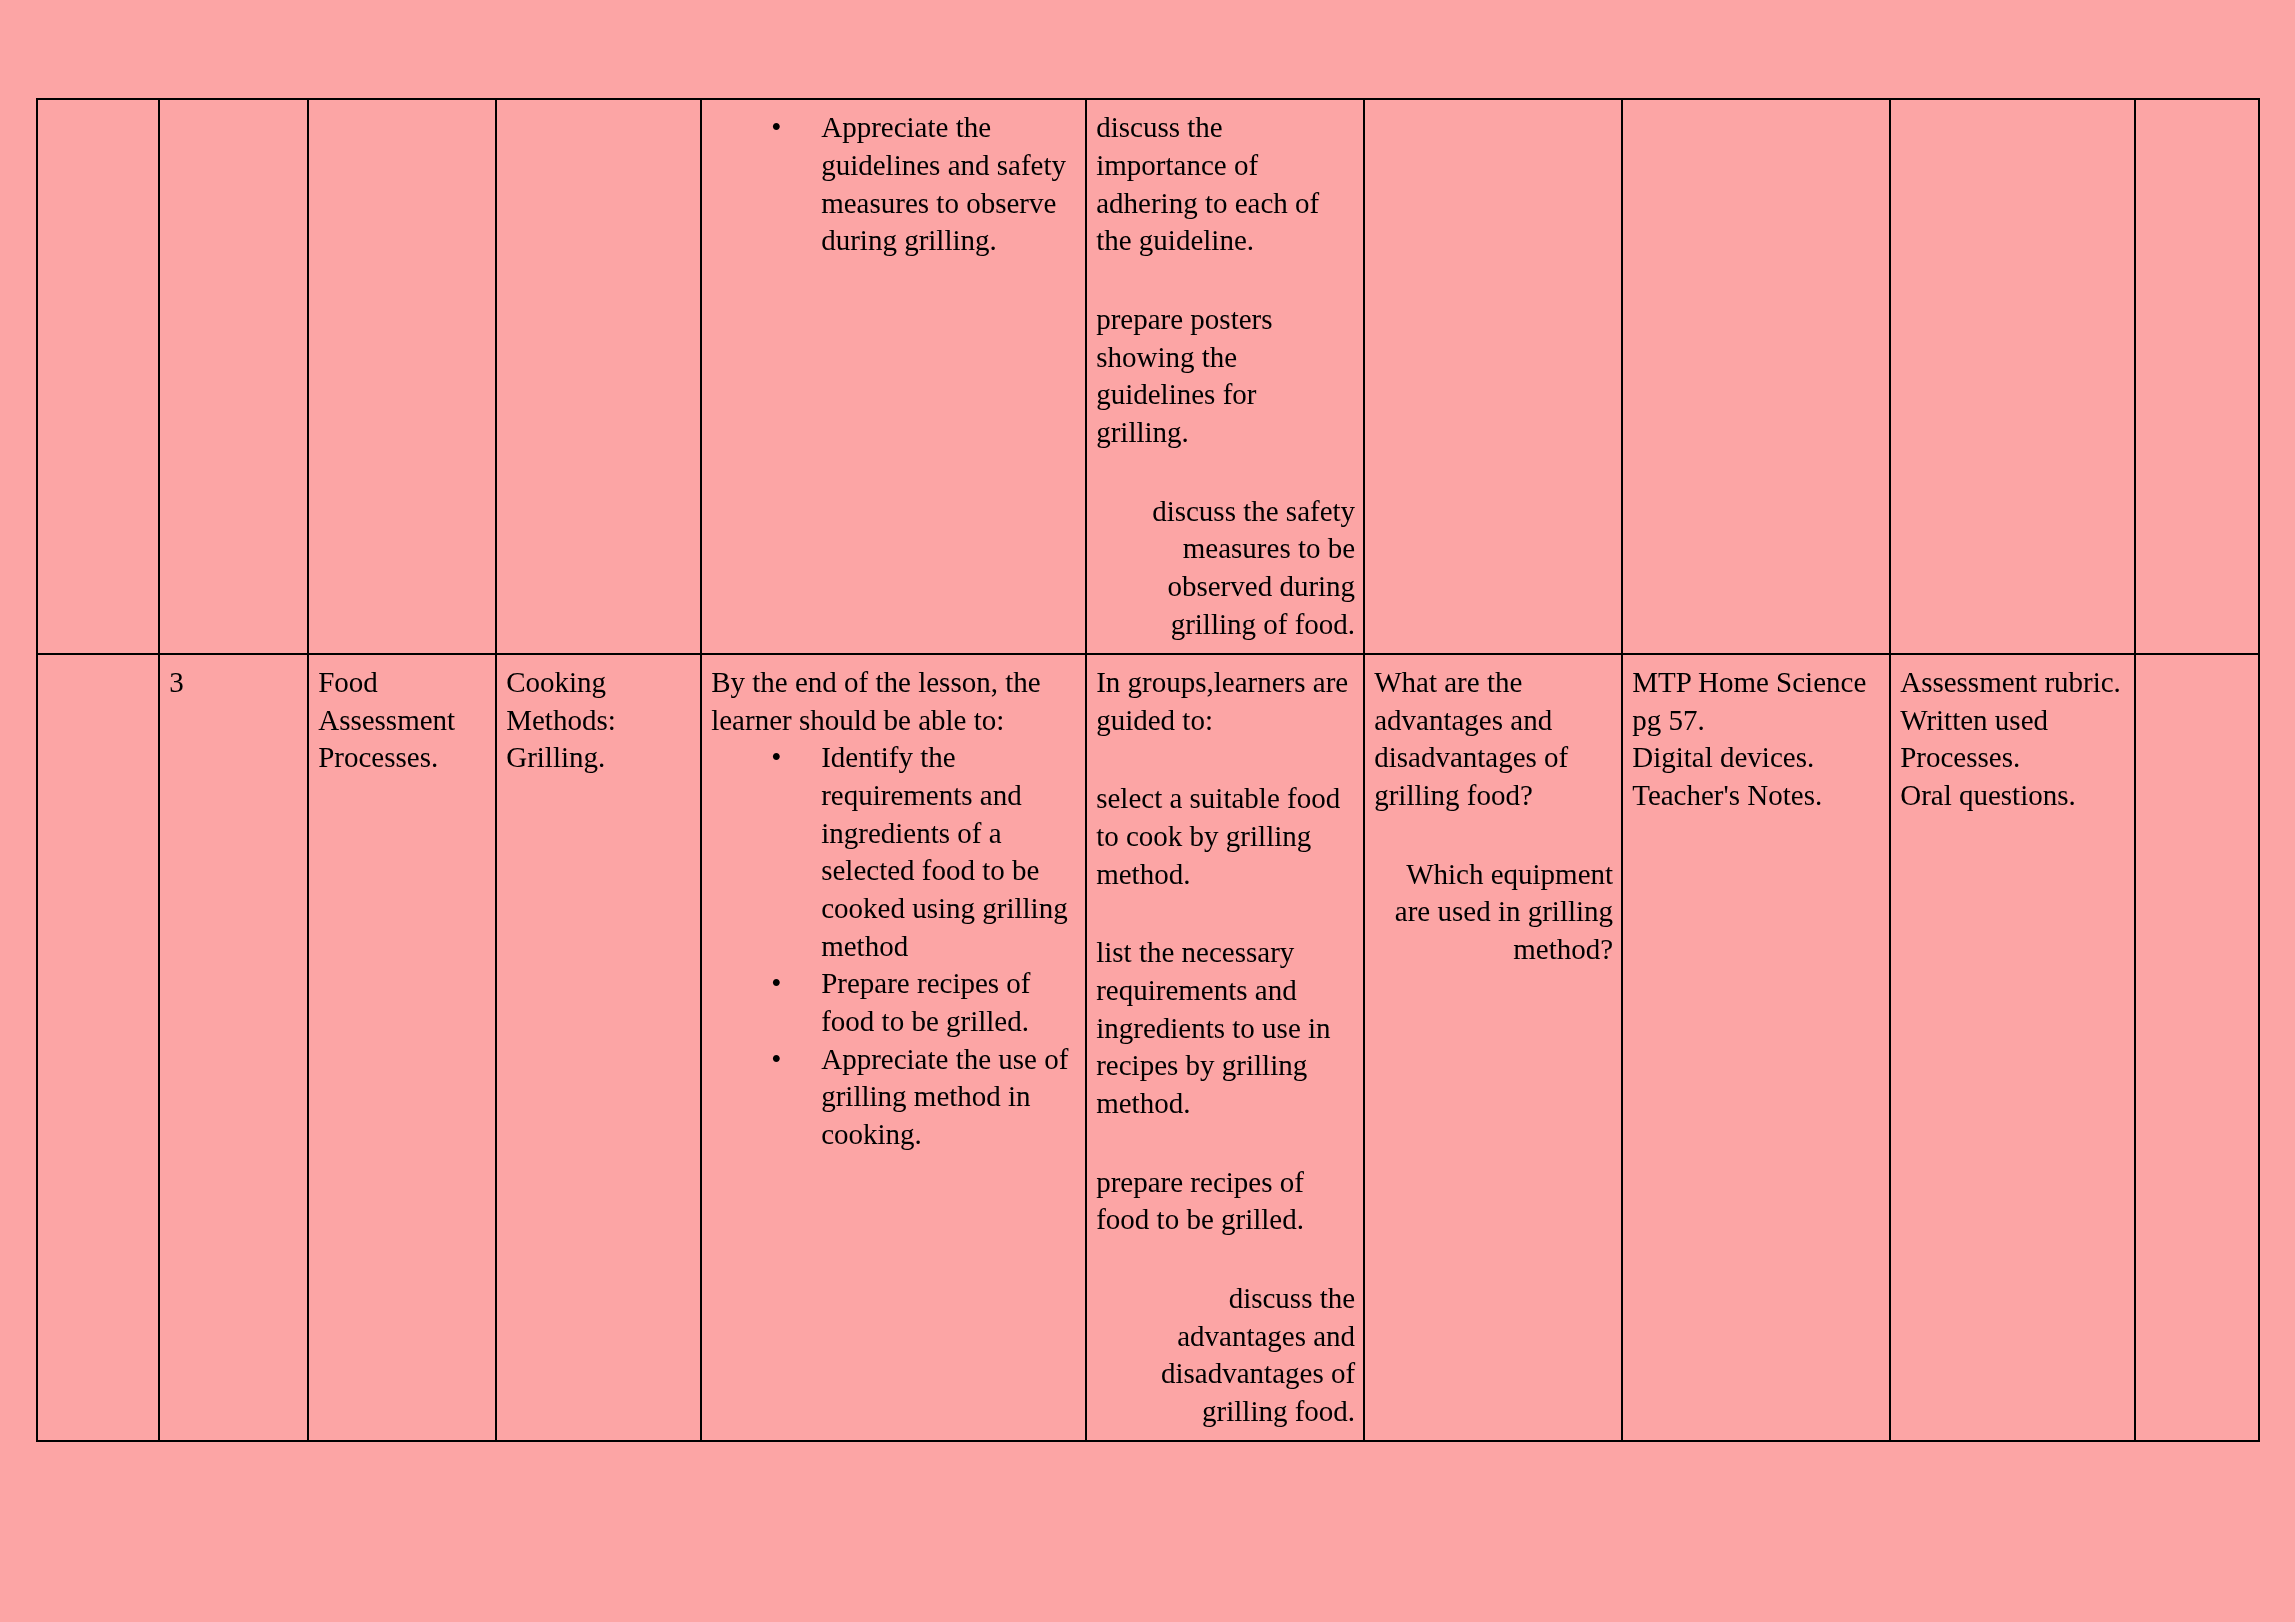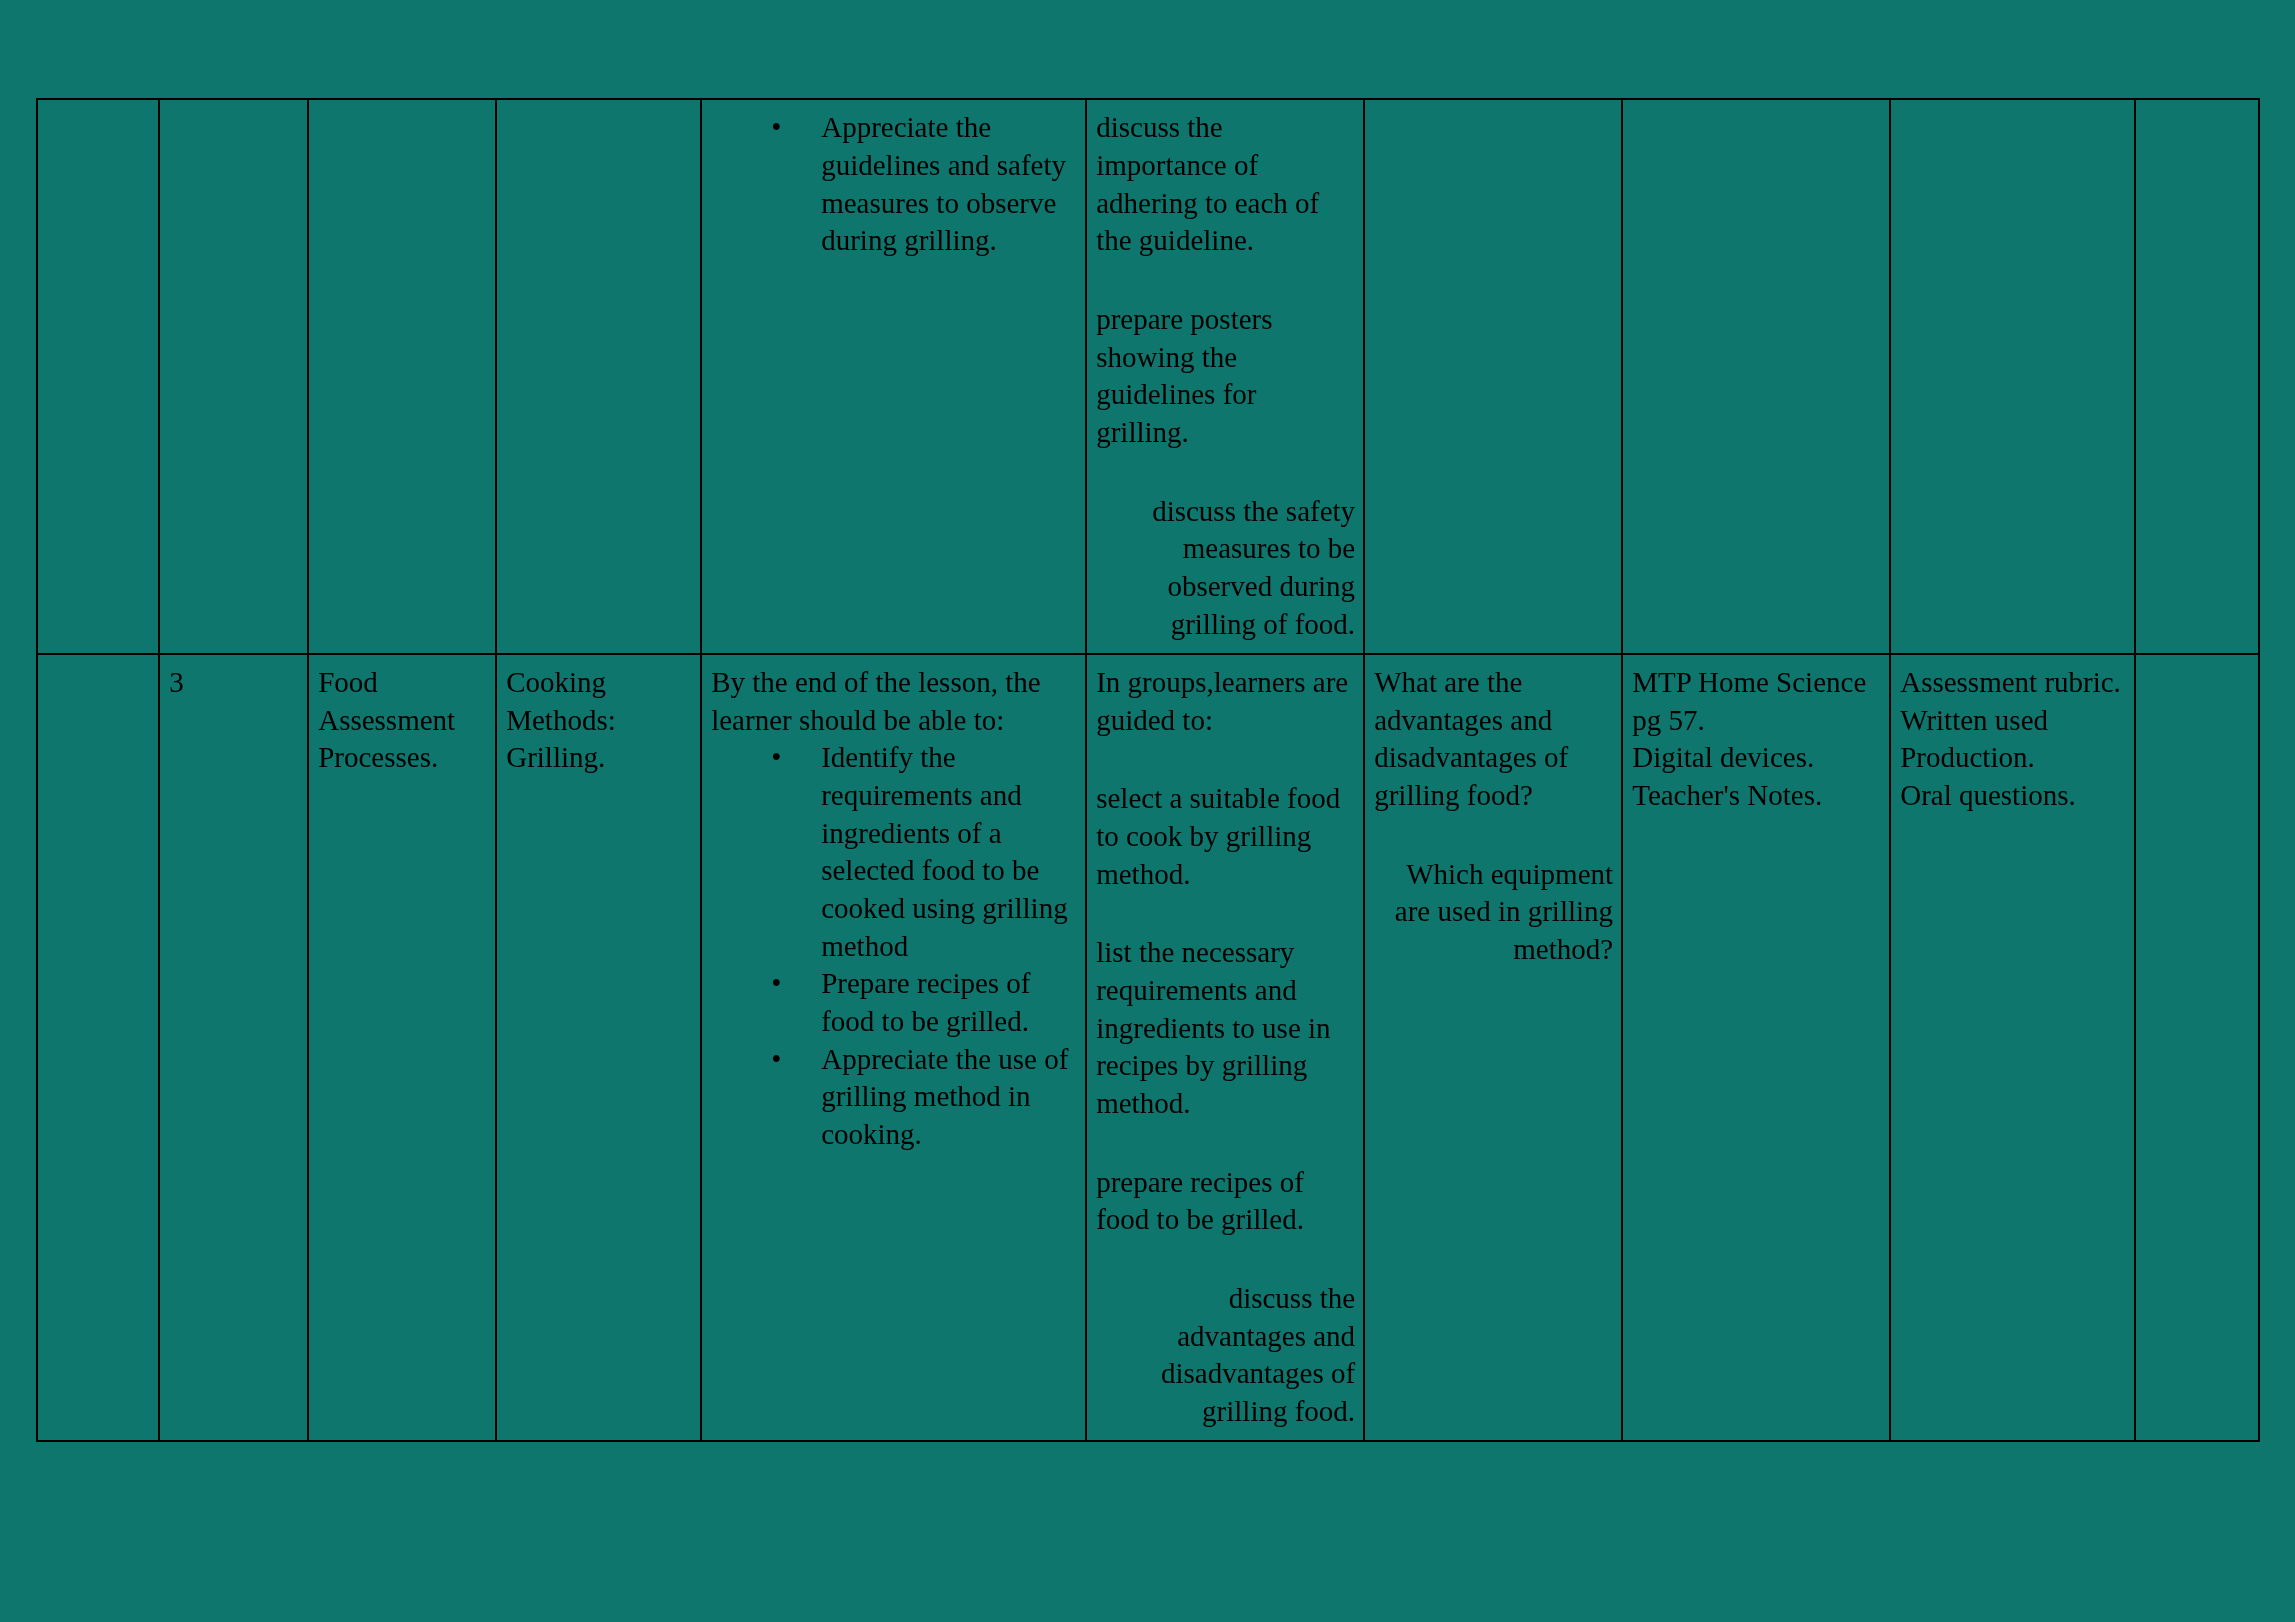--- a/index.html
+++ b/index.html
@@ -4,21 +4,21 @@
 <style>
   html, body {
     margin: 0;
     padding: 0;
     background: #ffffff;
   }
   .page {
     position: relative;
     width: 2295px;
     height: 1623px;
-    background: #0f766e;
+    background: #fca5a5;
     font-family: "Liberation Serif", serif;
     font-size: 29px;
     line-height: 1.3;
     color: #000000;
     overflow: hidden;
   }
   table.lesson-table {
     position: absolute;
     left: 36px;
     top: 98px;
@@ -127,21 +127,21 @@
         <p>Which equipment are used in grilling method?</p>
       </td>
       <td class="tight">
         <p>MTP Home Science pg 57.</p>
         <p>Digital devices.</p>
         <p>Teacher's Notes.</p>
       </td>
       <td class="tight">
         <p>Assessment rubric.</p>
         <p>Written used</p>
-        <p>Production.</p>
+        <p>Processes.</p>
         <p>Oral questions.</p>
       </td>
       <td></td>
     </tr>
   </tbody>
     </table>
 </div>
 
 
 </body></html>

